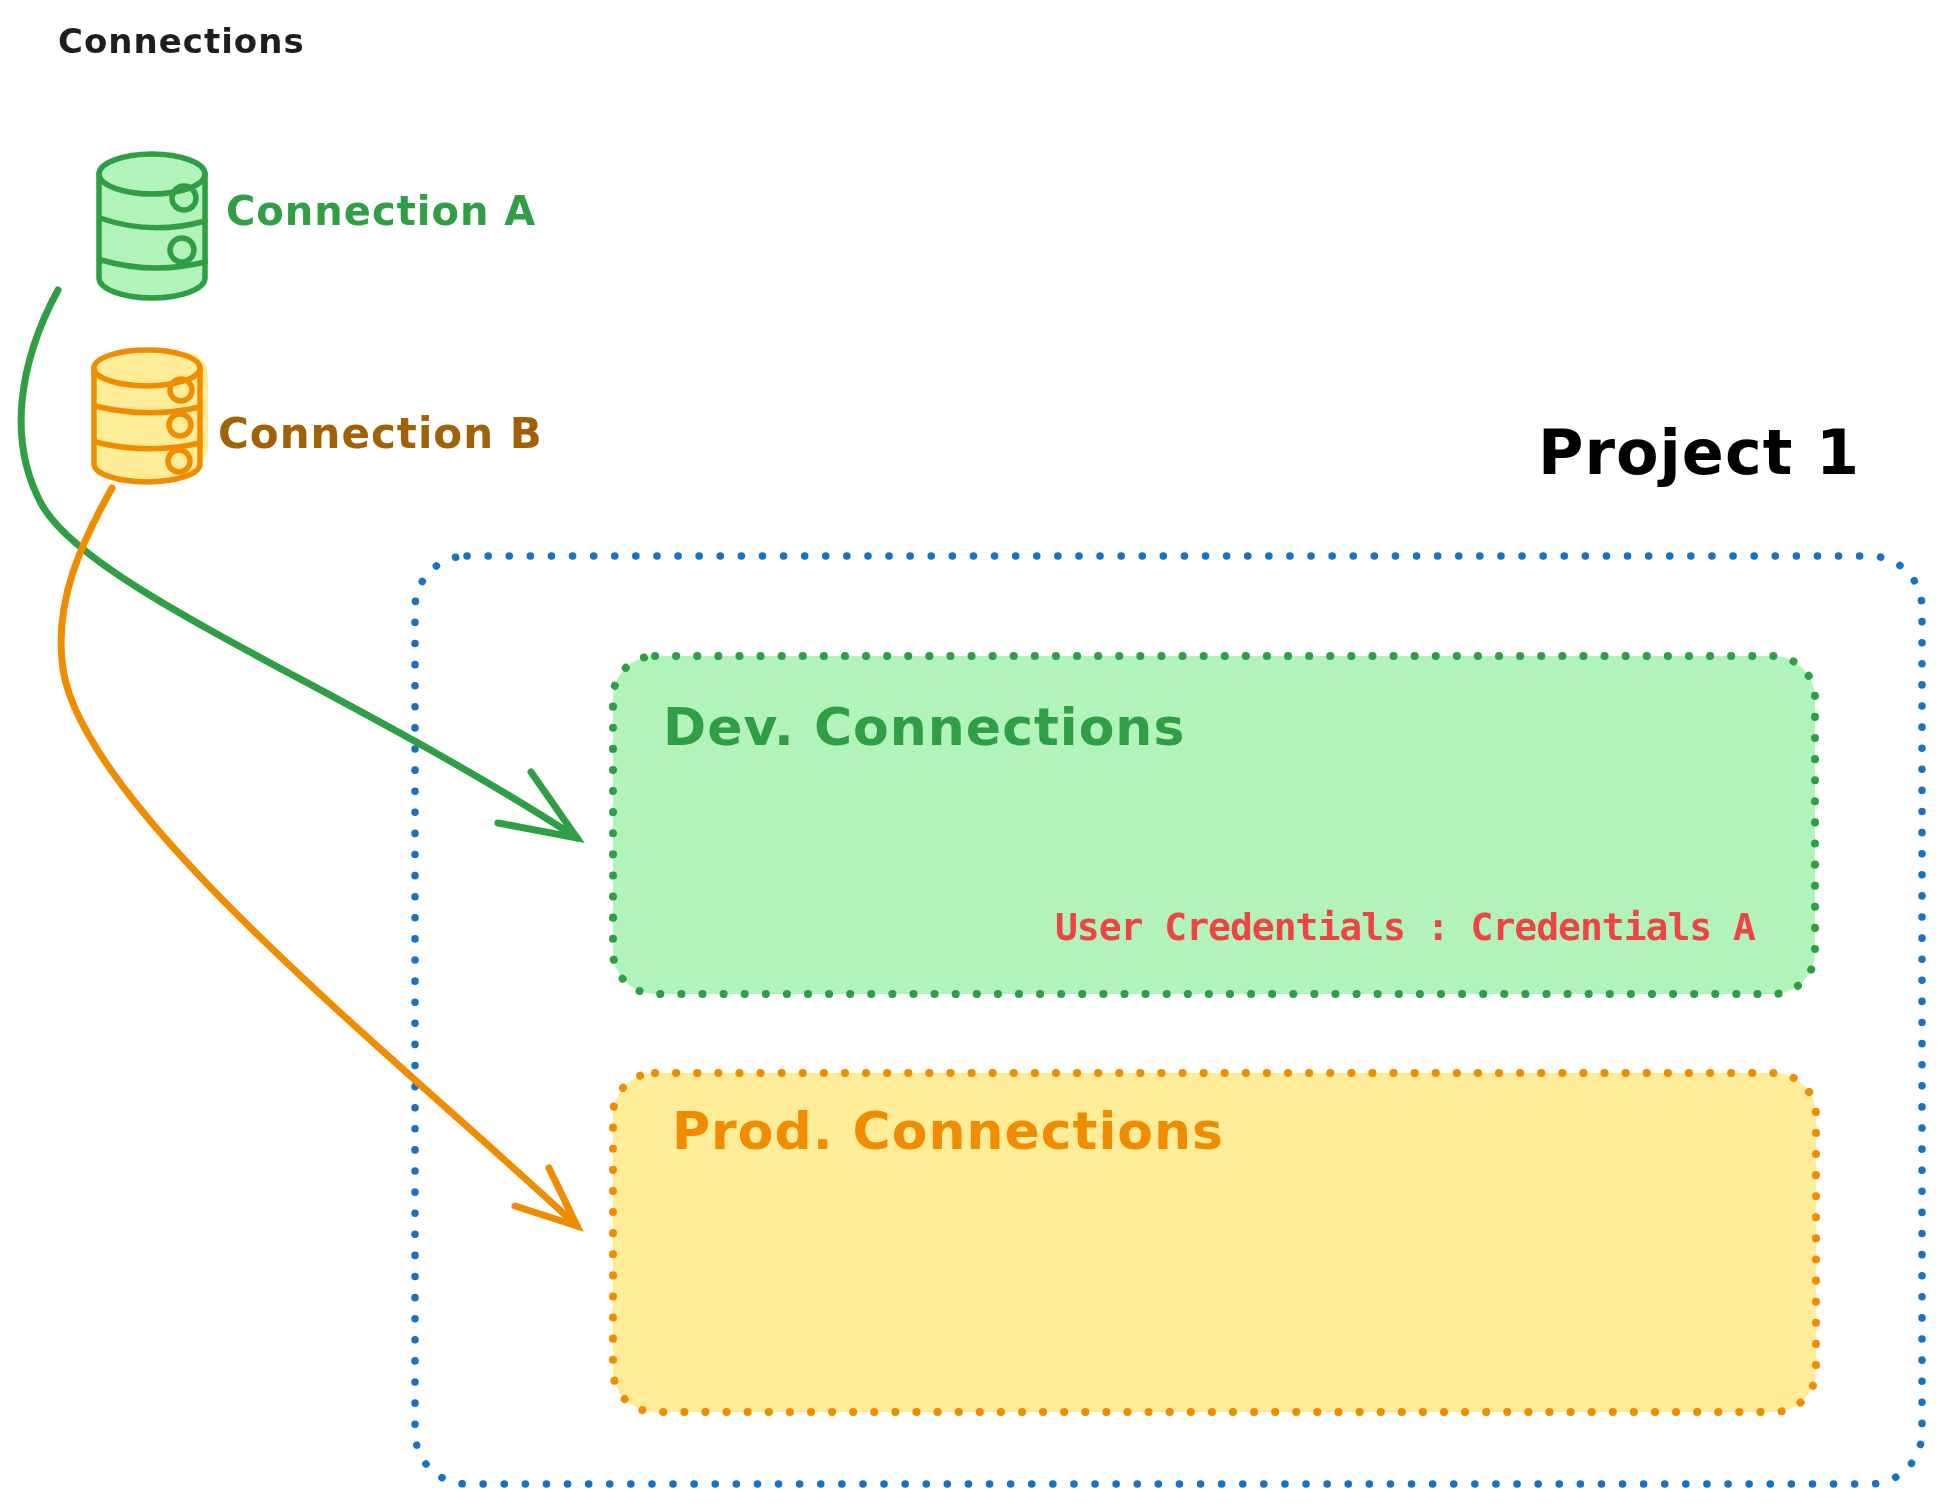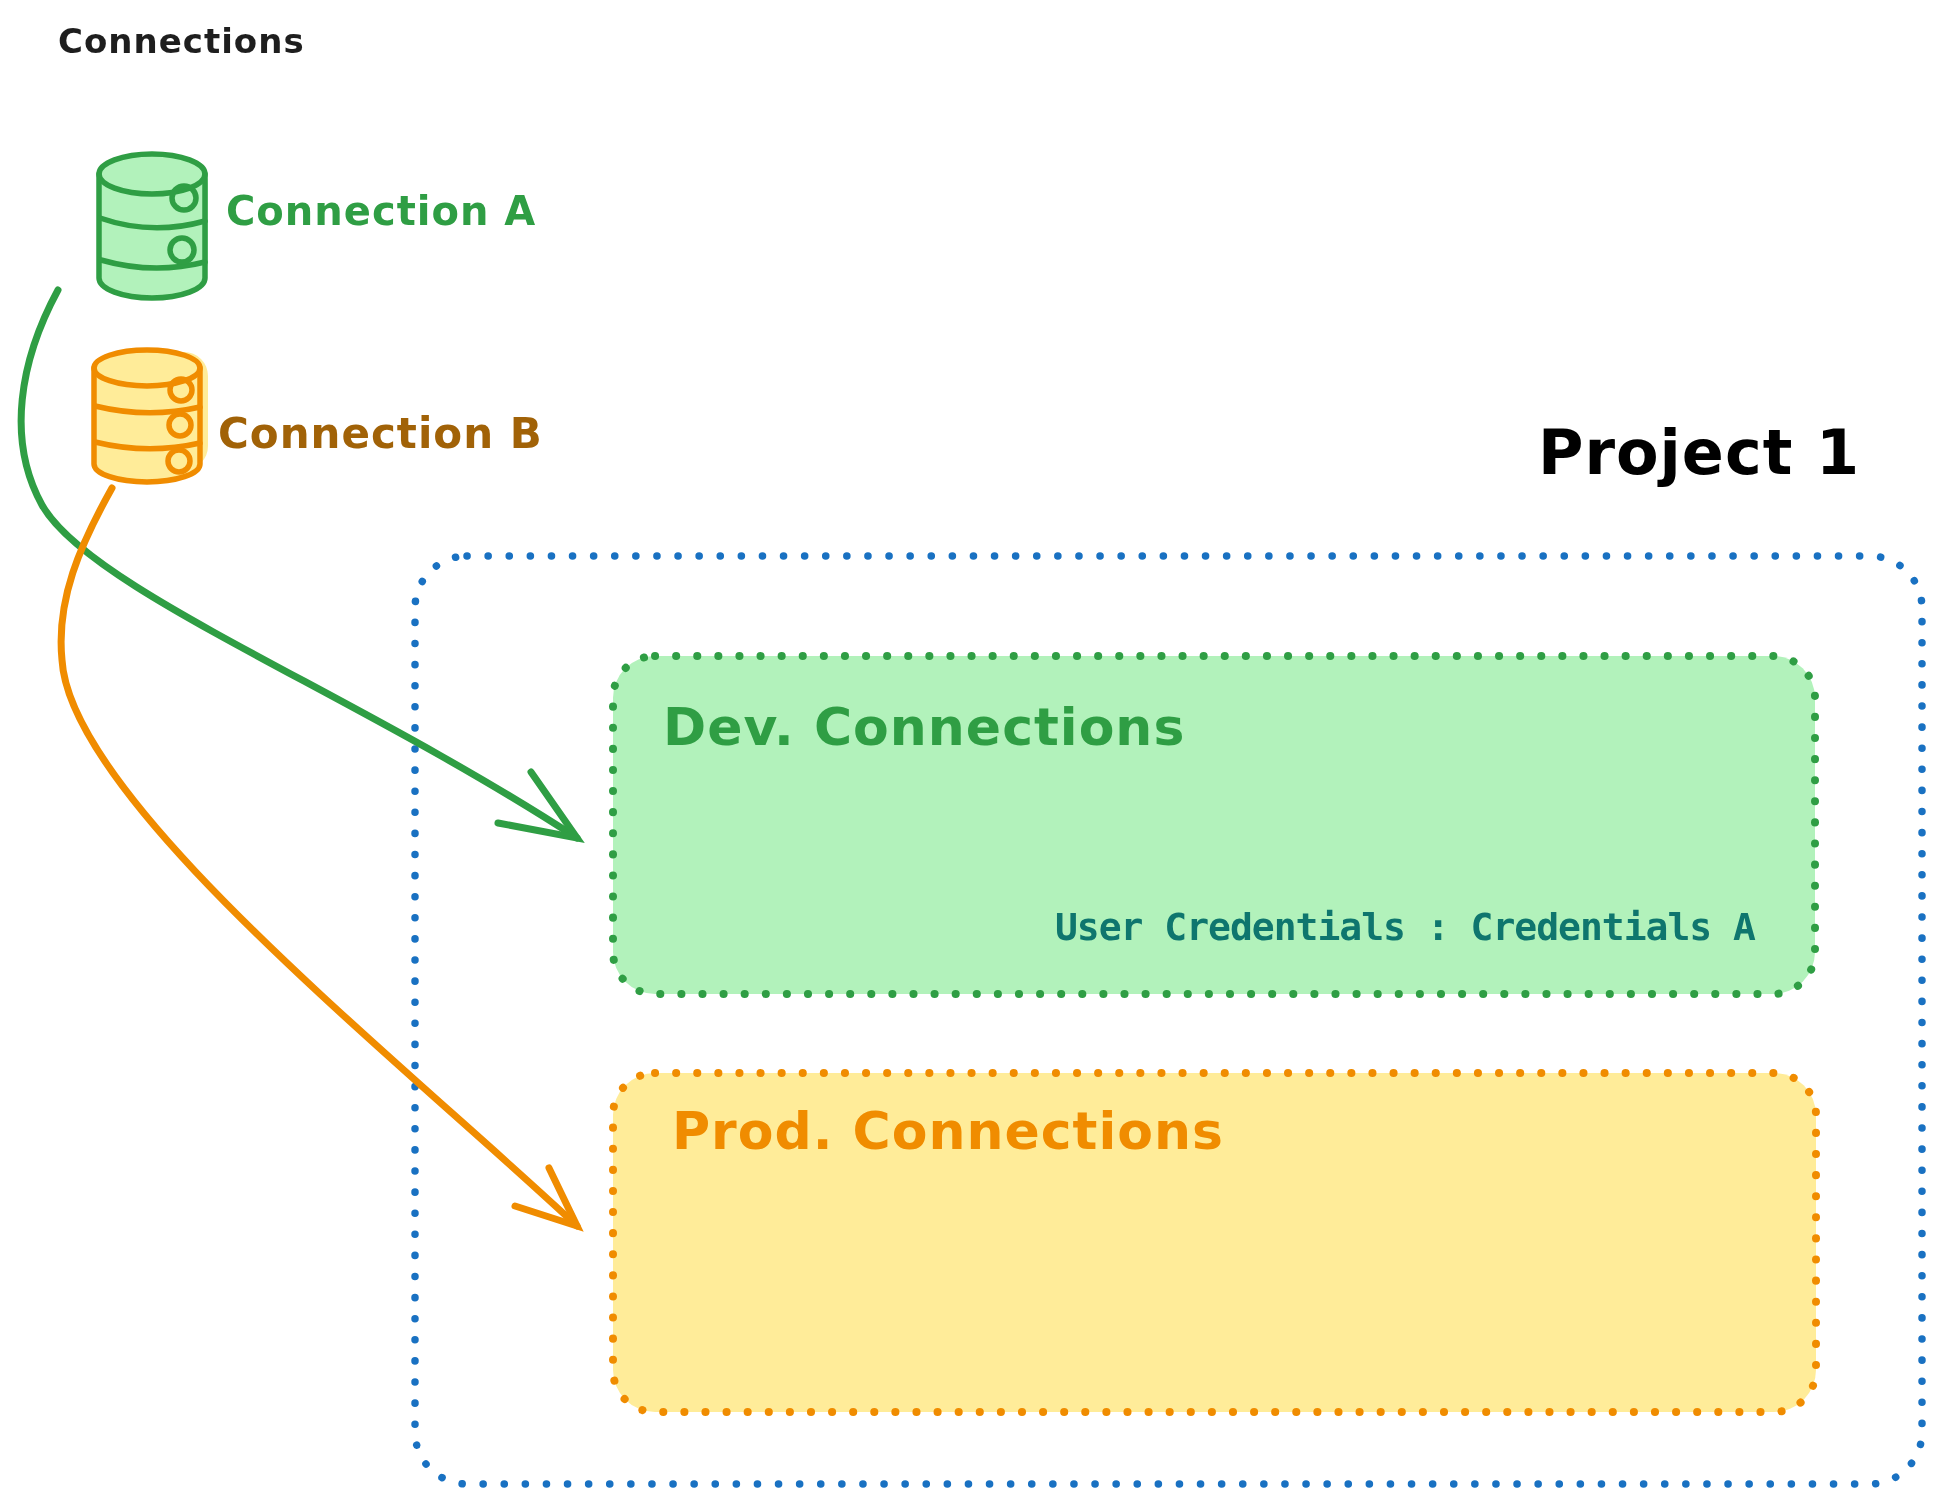--- a/index.html
+++ b/index.html
@@ -27,21 +27,21 @@
   .mono { font-family: "DejaVu Sans Mono", monospace; font-weight: 600; letter-spacing: -1px; }
 
   .title-main   { left: 58px;   top: 24px;   font-size: 34px; color: #1e1e1e; }
   .label-conn-a { left: 226px;  top: 190px;  font-size: 40px; color: #2f9e44; }
   .label-conn-b { left: 218px;  top: 396px;  font-size: 42px; color: #a16207; margin-top: 16px; }
   .title-project{ left: 1538px; top: 420px;  font-size: 62px; color: #000000; }
 
   .env-title-dev  { left: 663px; top: 700px;  font-size: 52px; color: #2f9e44; }
   .env-title-prod { left: 672px; top: 1104px; font-size: 52px; color: #f08c00; }
 
-  .cred-dev  { right: 193px; top: 908px;  font-size: 38px; color: #0f766e; }
+  .cred-dev  { right: 193px; top: 908px;  font-size: 38px; color: #ef4444; }
   .cred-prod { right: 193px; top: 1324px; font-size: 38px; color: #f08c00; }
 </style>
 </head>
 <body>
 
 <div id="canvas">
 
   <svg id="draw-layer" viewBox="0 0 1948 1506">
 
     <rect x="415" y="556" width="1507" height="928" rx="52" fill="none" stroke="#1971c2" stroke-width="7.5" stroke-dasharray="0.1 21" stroke-linecap="round"></rect>

